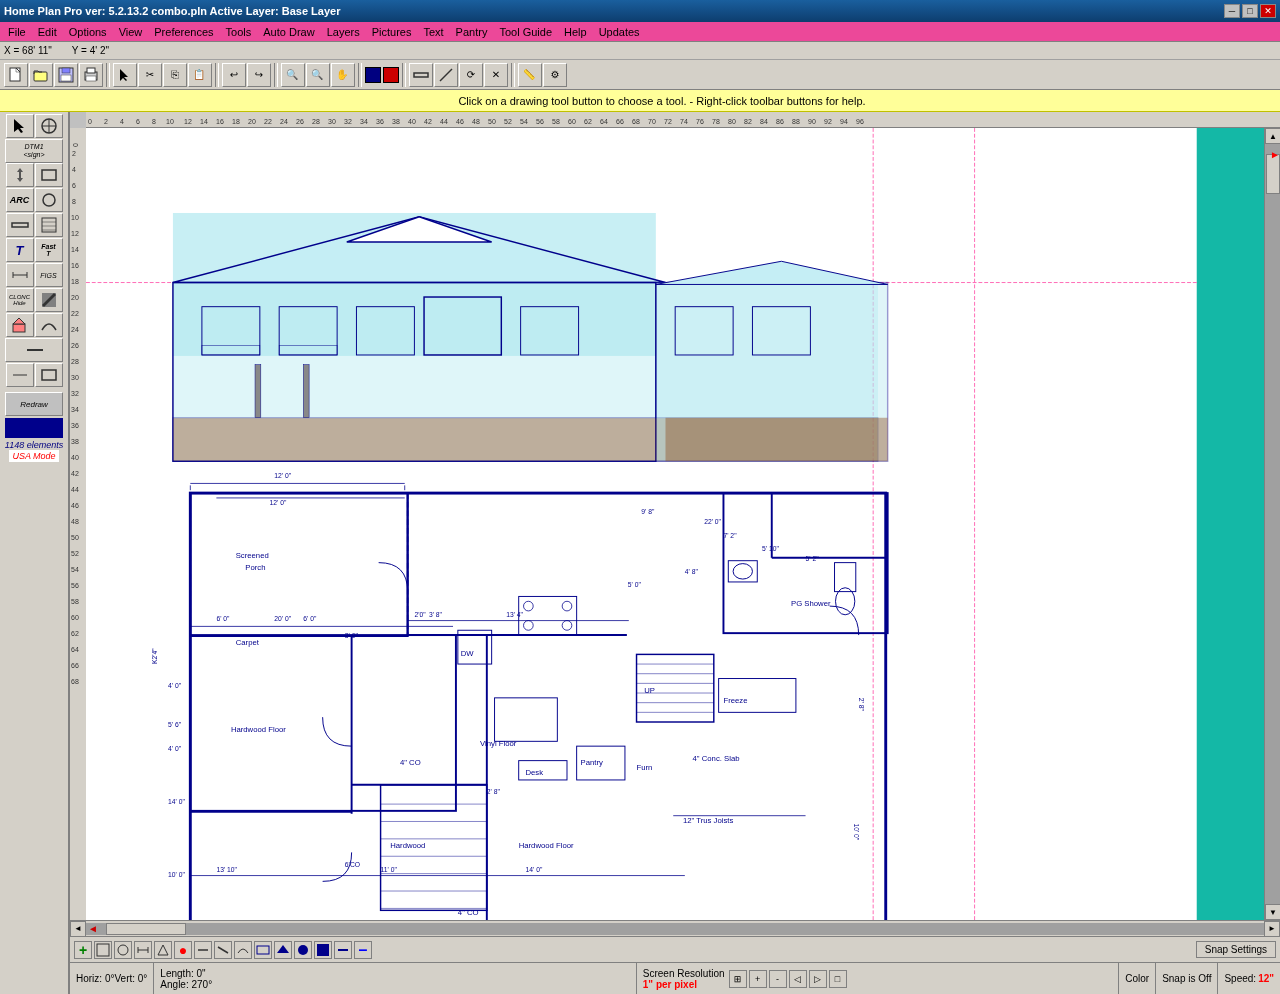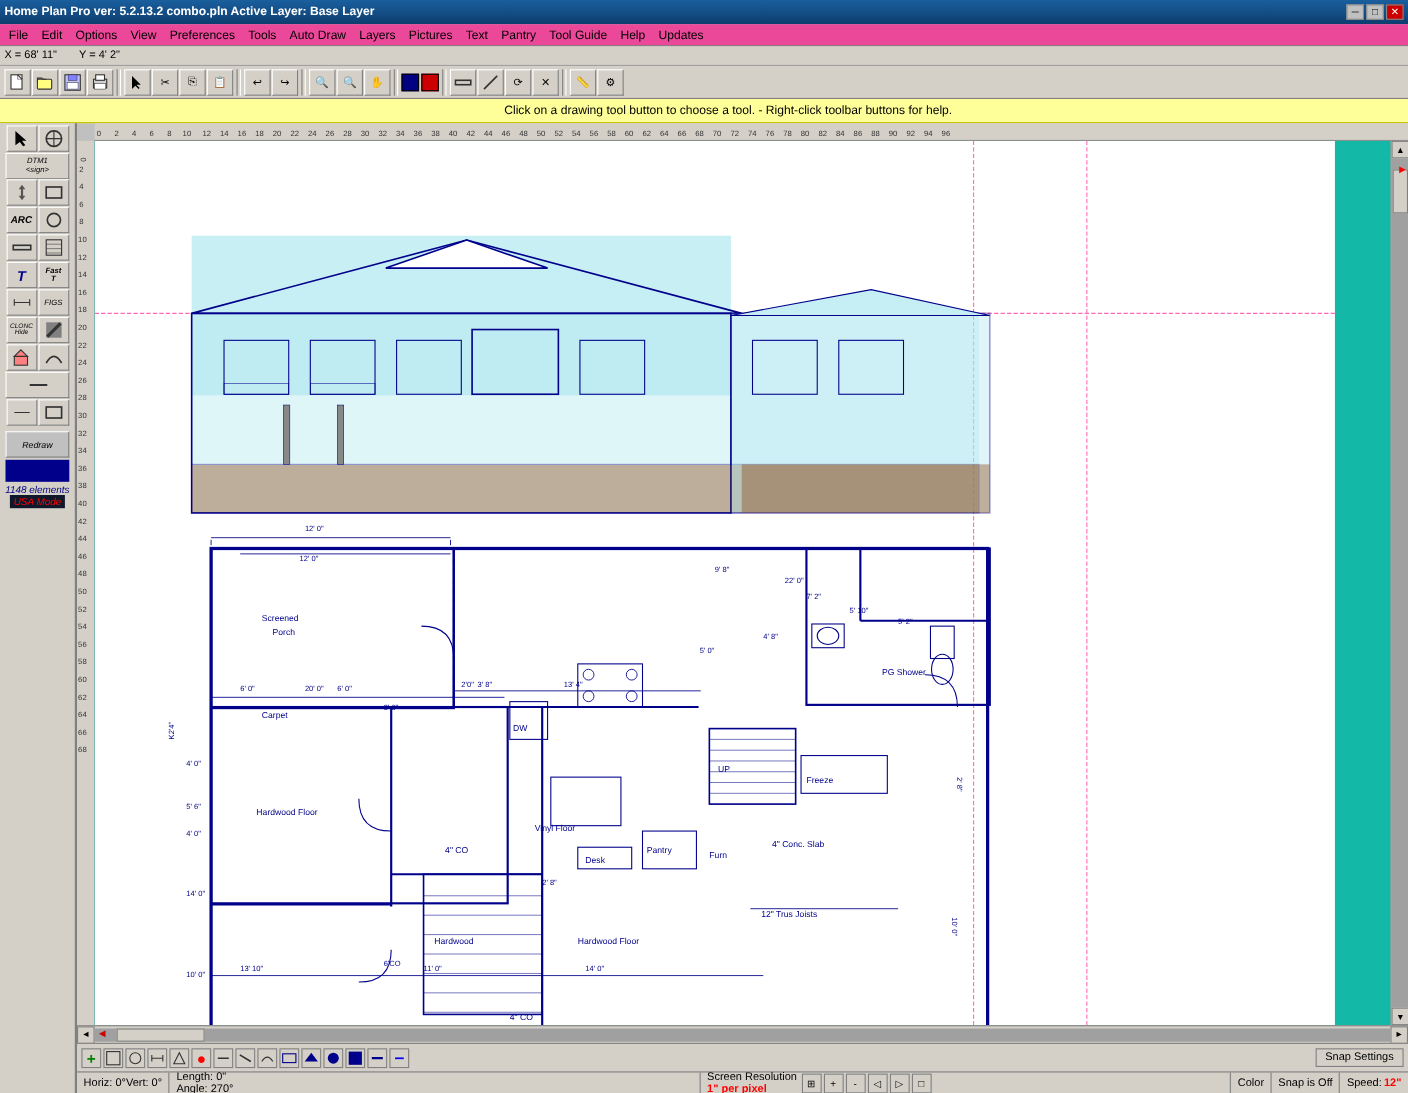--- a/index.html
+++ b/index.html
@@ -118,21 +118,21 @@
       border-left-color: #ffffff;
       display: flex; align-items: center; justify-content: center;
       cursor: pointer;
       font-size: 8px;
       text-align: center;
       color: #000;
     }
     .lt-btn.wide { width: 58px; }
     .lt-btn svg { width: 18px; height: 18px; }
     #elemcount { font-size: 9px; color: #000080; text-align: center; margin-top: 2px; }
-    #usamode { font-size: 9px; color: red; text-align: center; background: #0f172a; padding: 1px 3px; cursor: pointer; }
+    #usamode { font-size: 9px; color: red; text-align: center; background: #ffffff; padding: 1px 3px; cursor: pointer; }
 
     
     #rulerh {
       height: 16px;
       background: #d4d0c8;
       border-bottom: 1px solid #808080;
       position: relative;
       overflow: hidden;
     }
 
@@ -177,21 +177,21 @@
       margin-left: auto;
       padding: 2px 8px;
       background: #d4d0c8;
       border: 1px solid #808080;
       cursor: pointer;
       font-size: 10px;
     }
 
     
     #statusbar {
-      height: 20px;
+      height: 32px;
       background: #d4d0c8;
       border-top: 1px solid #808080;
       display: flex;
       align-items: center;
       font-size: 10px;
     }
     .sb-section {
       padding: 2px 6px;
       border-right: 1px solid #808080;
       height: 100%;

